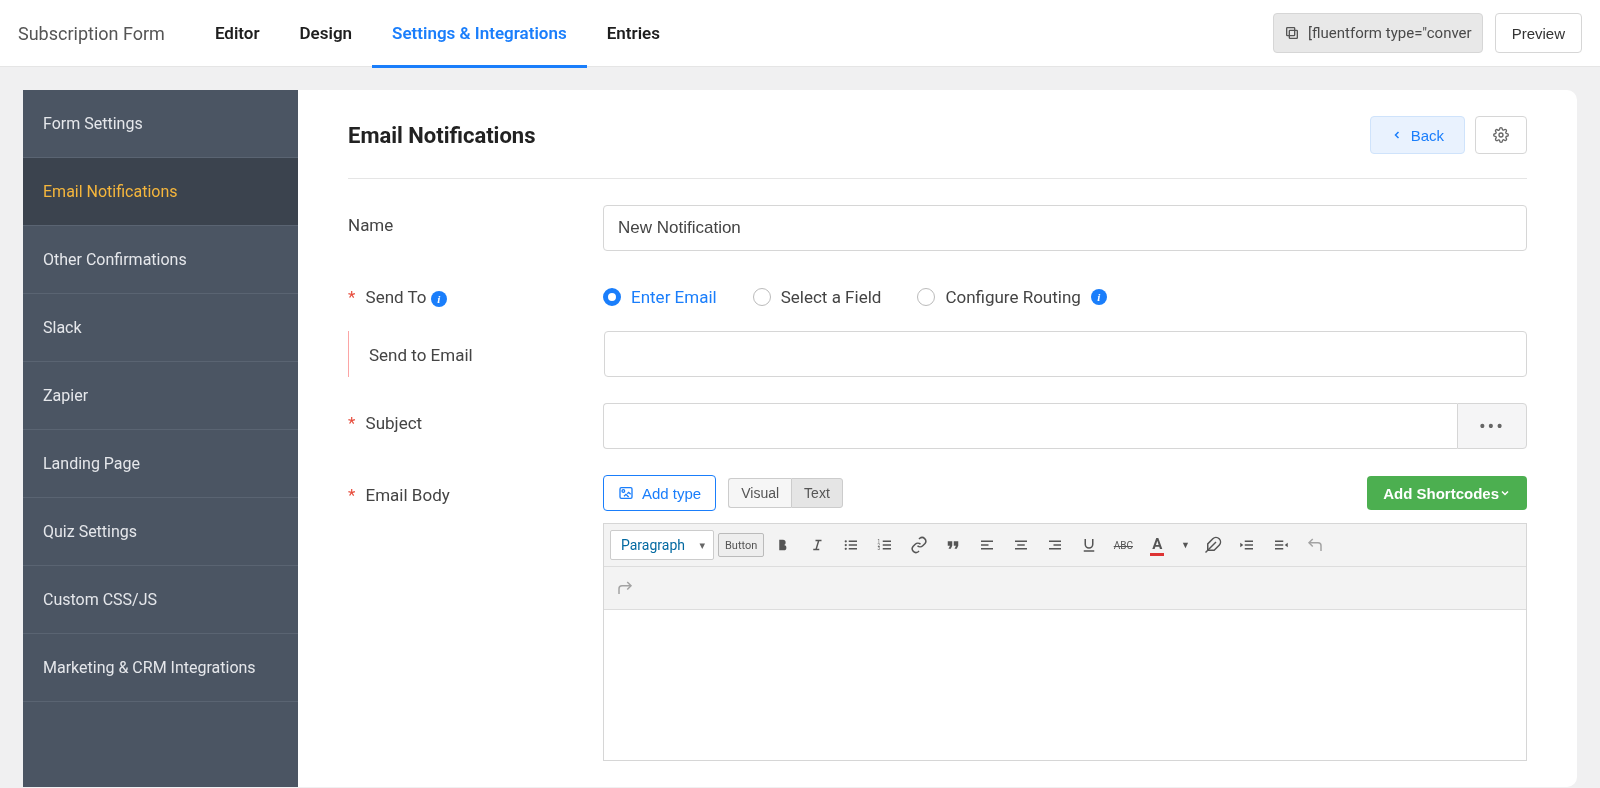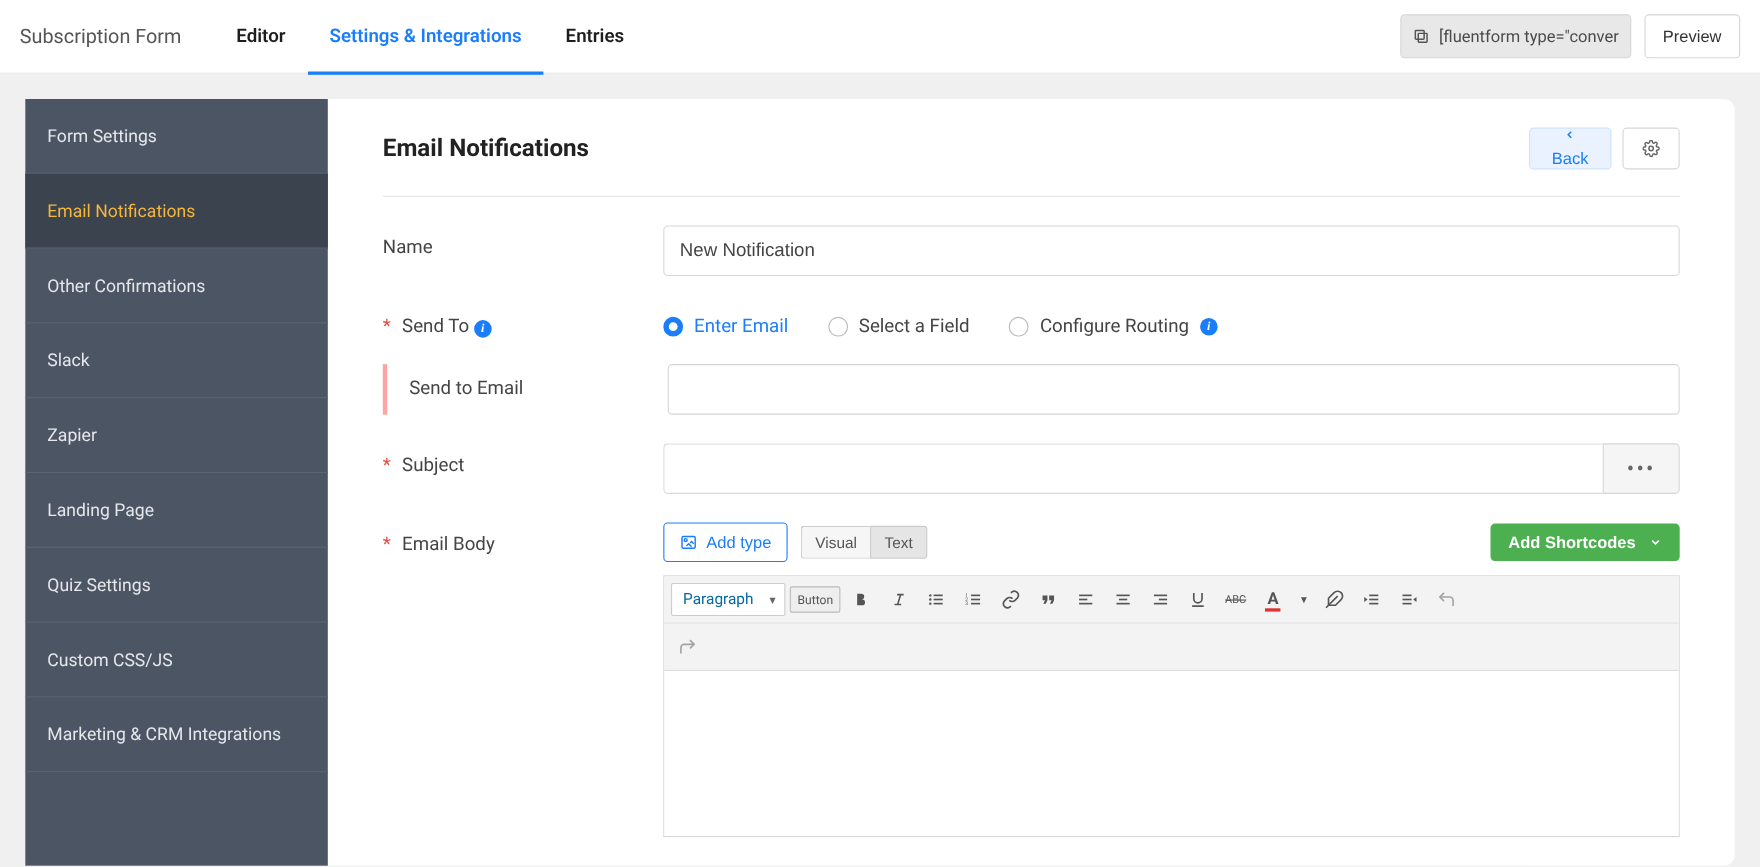--- a/index.html
+++ b/index.html
@@ -20,73 +20,74 @@
 
 .wrap { display: flex; margin: 23px; background: #fff; border-radius: 10px; }
 .sidebar { width: 275px; background: #4b5563; flex-shrink: 0; }
 .sidebar-item { padding: 24px 20px; color: #e5e7eb; font-size: 16px; border-bottom: 1px solid #5a6472; cursor: pointer; }
 .sidebar-item.active { background: #3b434e; color: #f5b63c; }
 
 .content { flex: 1; padding: 26px 50px; }
 .title-row { display: flex; align-items: center; justify-content: space-between; border-bottom: 1px solid #e5e5e5; padding-bottom: 24px; }
 .page-title { font-size: 22px; font-weight: 700; color: #222; }
 .title-actions { display: flex; gap: 10px; }
-.back-btn { background: #e9f2fe; border: 1px solid #cfe3fb; color: #1a7efb; border-radius: 4px; height: 38px; padding: 0 20px; display: flex; align-items: center; gap: 8px; font-size: 15px; cursor: pointer; flex-direction: column; }
+.back-btn { background: #e9f2fe; border: 1px solid #cfe3fb; color: #1a7efb; border-radius: 4px; height: 38px; padding: 0 20px; display: flex; align-items: center; gap: 8px; font-size: 15px; cursor: pointer; }
 .gear-btn { background: #fff; border: 1px solid #d6d6d6; border-radius: 4px; height: 38px; width: 52px; display: flex; align-items: center; justify-content: center; cursor: pointer; color: #666; }
 
 
 .row { display: flex; align-items: flex-start; margin-top: 26px; }
 .label-col { width: 255px; flex-shrink: 0; padding-top: 10px; font-size: 17px; color: #444; }
 .label-col .req { color: #e74c3c; margin-right: 6px; }
 .field-col { flex: 1; }
 .text-input { width: 100%; height: 46px; border: 1px solid #d6d6d6; border-radius: 4px; padding: 0 14px; font-size: 17px; color: #444; }
 
 .radio-row { display: flex; align-items: center; gap: 36px; padding-top: 10px; }
 .radio-opt { display: flex; align-items: center; gap: 10px; cursor: pointer; font-size: 17px; color: #444; }
 .radio-circle { width: 18px; height: 18px; border-radius: 50%; border: 1px solid #bbb; background: #fff; display: inline-block; position: relative; }
 .radio-opt.selected .radio-circle { border: 5px solid #1a7efb; }
 .radio-opt.selected { color: #1a7efb; }
 .info-icon { width: 16px; height: 16px; border-radius: 50%; background: #1a7efb; color: #fff; display: inline-flex; align-items: center; justify-content: center; font-size: 11px; font-style: italic; font-weight: bold; font-family: Georgia, serif; }
 
-.subrow { margin-top: 24px; border-left: 4px solid #fca5a5; padding-left: 0; display: flex; }
+.subrow { margin-top: 24px; border-left: 1px solid #fca5a5; padding-left: 0; display: flex; align-items: flex-end; }
 .sublabel { width: 255px; padding: 12px 0 12px 20px; font-size: 17px; color: #444; }
 .subfield { flex: 1; }
 
 .subject-wrap { display: flex; }
 .subject-input { flex: 1; height: 46px; border: 1px solid #d6d6d6; border-radius: 4px 0 0 4px; padding: 0 14px; font-size: 17px; border-right: none; }
 .subject-more { width: 70px; height: 46px; border: 1px solid #d6d6d6; background: #f5f5f6; border-radius: 0 4px 4px 0; display: flex; align-items: center; justify-content: center; cursor: pointer; color: #666; font-size: 20px; letter-spacing: 2px; }
 
 
 .editor-top { display: flex; align-items: center; justify-content: space-between; }
 .editor-top-left { display: flex; align-items: center; gap: 12px; }
 .add-media-btn { border: 1px solid #1a7efb; color: #1a7efb; background: #fff; border-radius: 4px; height: 36px; padding: 0 14px; display: flex; align-items: center; gap: 8px; font-size: 15px; cursor: pointer; }
 .tab-btns { display: flex; }
 .tab-btn { border: 1px solid #ccc; background: #f6f6f6; height: 30px; padding: 0 12px; font-size: 14px; color: #555; cursor: pointer; }
 .tab-btn:first-child { border-right: none; border-radius: 3px 0 0 3px; }
 .tab-btn:last-child { border-radius: 0 3px 3px 0; }
 .tab-btn.active { background: #e5e5e5; }
-.shortcodes-btn { background: #4caf50; color: #fff; border: none; border-radius: 4px; height: 34px; padding: 0 16px; font-size: 15px; font-weight: 600; display: flex; align-items: center; gap: 12px; cursor: pointer; margin-left: 17px; }
+.shortcodes-btn { background: #4caf50; color: #fff; border: none; border-radius: 4px; height: 34px; padding: 0 16px; font-size: 15px; font-weight: 600; display: flex; align-items: center; gap: 0; cursor: pointer; margin-left: 17px; }
 
 .tinymce { border: 1px solid #d6d6d6; margin-top: 12px; }
 .tm-toolbar { background: #f3f3f3; border-bottom: 1px solid #ddd; padding: 6px; display: flex; align-items: center; gap: 4px; flex-wrap: wrap; }
 .tm-select { height: 30px; border: 1px solid #ccc; background: #fff; padding: 0 28px 0 10px; font-size: 14px; color: #0369a1; cursor: pointer; position: relative; display: inline-flex; align-items: center; border-radius: 2px; }
 .tm-select::after { content: "▾"; position: absolute; right: 8px; font-size: 11px; color: #666; }
 .tm-pill { height: 24px; border: 1px solid #bbb; background: #eee; padding: 0 6px; font-size: 11px; color: #555; display: inline-flex; align-items: center; border-radius: 2px; cursor: pointer; }
 .tm-btn { width: 30px; height: 30px; display: inline-flex; align-items: center; justify-content: center; color: #555; cursor: pointer; border-radius: 2px; }
 .tm-btn svg { width: 18px; height: 18px; }
 .tm-toolbar2 { background: #f3f3f3; border-bottom: 1px solid #ddd; padding: 6px; }
 .tm-editarea { background: #fff; height: 150px; }
 </style>
 </head>
 <body>
 
 <div class="topbar">
   <div class="form-title">Subscription Form</div>
   <div class="topnav">
     <div class="topnav-item">Editor</div>
+    <div class="topnav-item">Design</div>
     <div class="topnav-item active">Settings &amp; Integrations</div>
     <div class="topnav-item">Entries</div>
   </div>
   <div class="top-right">
     <div class="shortcode-box">
       <svg width="16" height="16" viewBox="0 0 24 24" fill="none" stroke="#555" stroke-width="2">
           <rect x="8" y="8" width="12" height="12" rx="1"></rect>
           <rect x="4" y="4" width="12" height="12" rx="1"></rect>
         </svg>
       <span>[fluentform type="conver</span>

